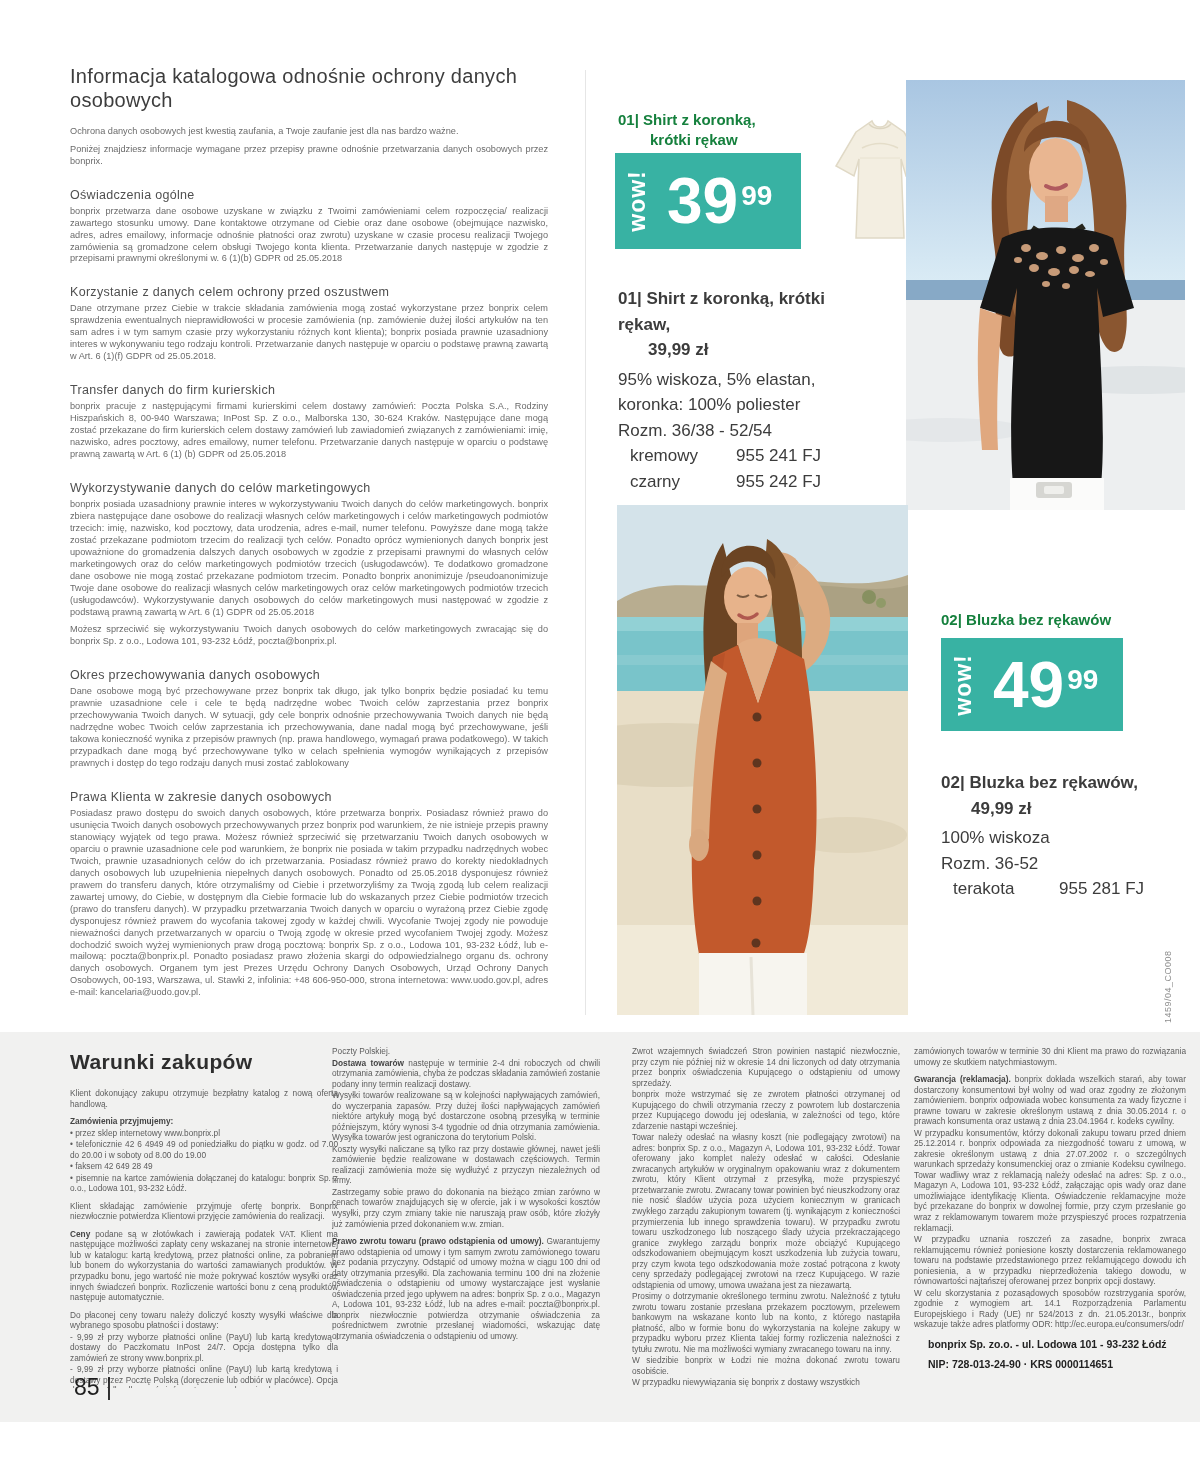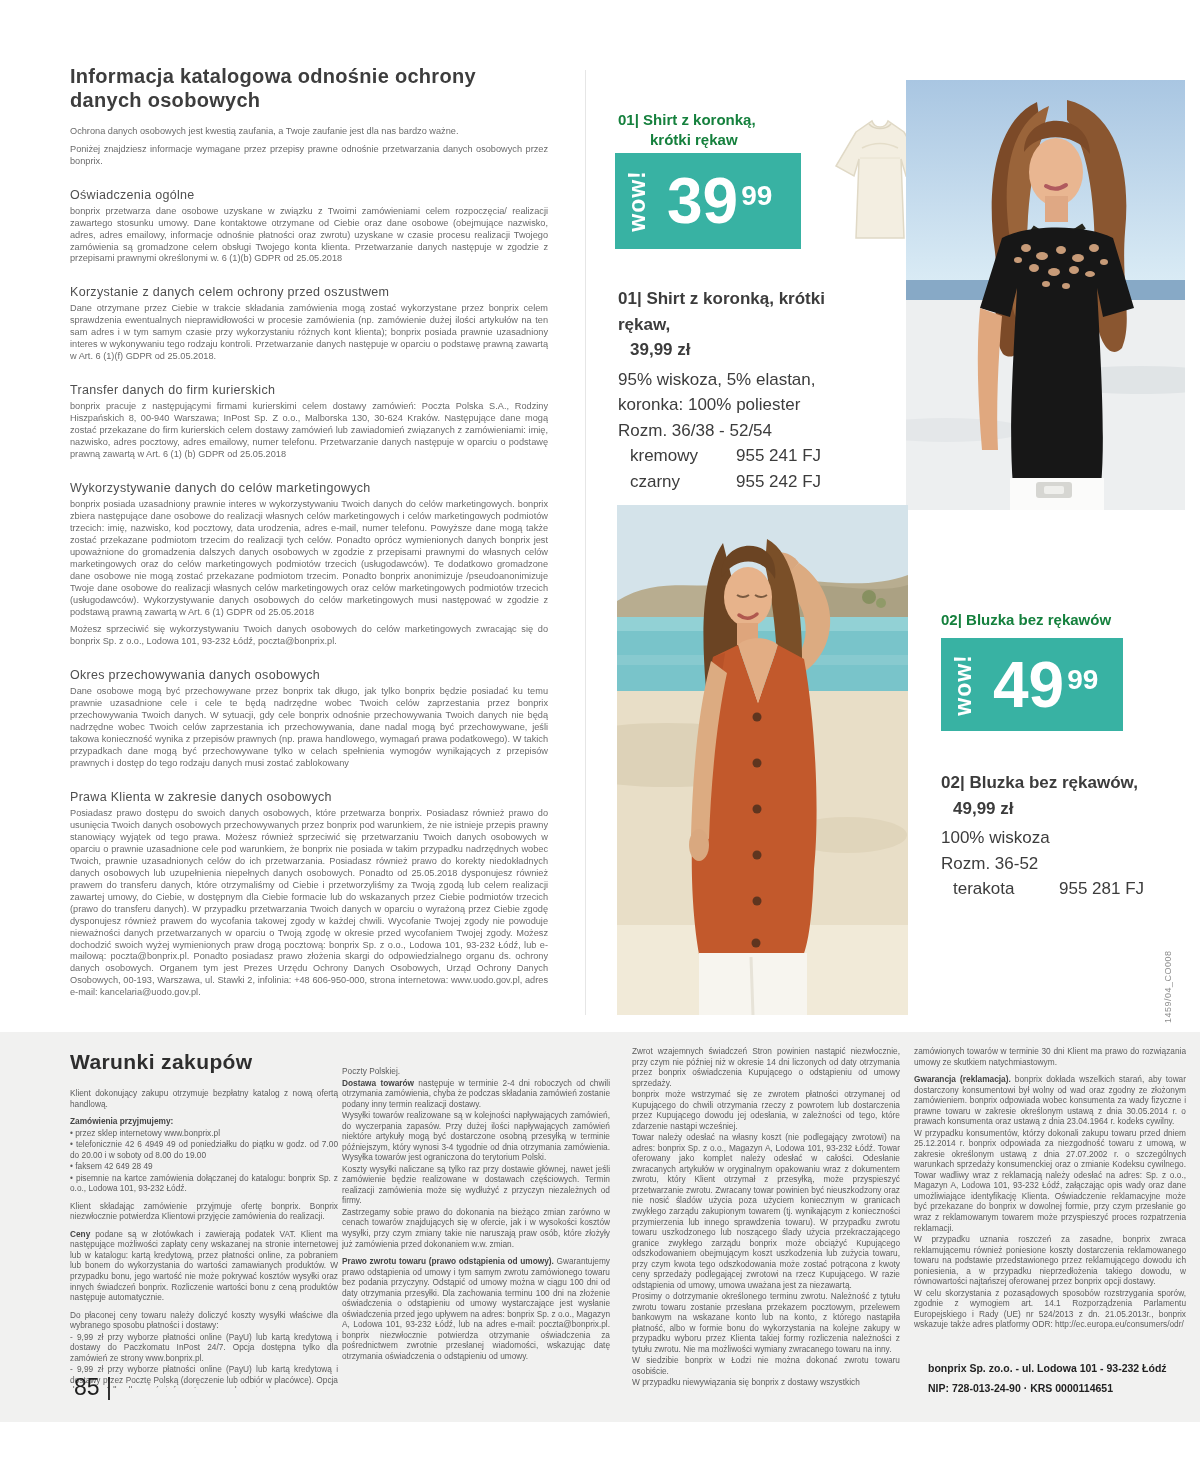--- a/index.html
+++ b/index.html
@@ -1,54 +1,54 @@
 <!DOCTYPE html>
 <html><head>
 <meta charset="utf-8">
 <style>
   html,body{margin:0;padding:0;}
   body{width:1200px;height:1470px;background:#fff;font-family:"Liberation Sans",sans-serif;color:#444;}
   .page{position:relative;width:1200px;height:1470px;overflow:hidden;background:#ffffff;}
 
   
   .privacy{position:absolute;left:70px;top:64px;width:478px;height:952px;overflow:hidden;}
-  .privacy-title{font-size:20px;font-weight:bold;color:#3d3d3d;line-height:1.22;margin:0 0 13px;letter-spacing:.3px;}
+  .privacy-title{font-size:20px;font-weight:normal;color:#3d3d3d;line-height:1.22;margin:0 0 13px;letter-spacing:.3px;}
   .ph{font-size:12.5px;font-weight:normal;color:#4f4f4f;margin:20px 0 4px;letter-spacing:.3px;}
   .pp{font-size:9.2px;color:#6b6b6b;line-height:1.3;margin:0 0 6px;text-align:justify;}
   .vdivider{position:absolute;left:585px;top:70px;width:1px;height:945px;background:#e6e6e6;}
 
   
   .plabel{position:absolute;font-size:15px;font-weight:bold;color:#15803d;line-height:1.3;}
   .plabel .l2{margin-left:32px;}
   .badge{position:absolute;background:#38b2a3;color:#fff;overflow:hidden;}
   .badge .wow{position:absolute;left:-26px;top:50%;width:96px;text-align:center;transform:translateY(-50%) rotate(-90deg);font-weight:bold;font-size:23px;letter-spacing:1px;}
   .badge .price{position:absolute;left:52px;top:50%;transform:translateY(-50%);white-space:nowrap;}
   .badge .pint{font-size:64px;font-weight:bold;line-height:1;}
   .badge .pdec{font-size:28px;font-weight:bold;vertical-align:18px;margin-left:3px;}
   .pdetails{position:absolute;font-size:17px;color:#3c3c3c;line-height:1.5;}
   .pdetails .dbold{font-weight:bold;}
-  .pdetails .dbold2{font-weight:bold;margin-left:12px;margin-bottom:4px;}
+  .pdetails .dbold2{font-weight:bold;margin-left:30px;margin-bottom:4px;}
   .variant-row{display:flex;margin-left:12px;}
   .variant-row .vname{width:106px;}
   .photo{position:absolute;}
   .photo svg{display:block;width:100%;height:100%;}
   .side-code{position:absolute;left:1112px;top:962px;width:112px;font-size:9px;color:#8d8d8d;transform:rotate(-90deg);letter-spacing:.5px;}
 
   
   .terms{position:absolute;left:0;top:1032px;width:1200px;height:390px;background:#f1f1f0;}
   .terms-title{position:absolute;left:70px;top:18px;font-size:21px;font-weight:bold;color:#2e2e2e;letter-spacing:.4px;margin:0;}
   .tcol{position:absolute;top:14px;width:268px;height:362px;overflow:hidden;font-size:8.3px;line-height:1.27;color:#5d5d5d;text-align:justify;}
   .tcol1{left:70px;top:56px;height:300px;}
-  .tcol2{left:342px;margin-top:20px;}
+  .tcol2{left:332px;}
   .tcol3{left:632px;}
   .tcol4{left:914px;width:272px;}
   .tblock{margin:0 0 7px;}
   .tblock.tight{margin:0 0 1px;}
   .tblock .lead{font-weight:bold;color:#454545;}
-  .terms-footer{margin-top:29px;padding-left:14px;font-weight:bold;color:#222;font-size:10.5px;line-height:1.9;text-align:left;}
+  .terms-footer{margin-top:5px;padding-left:14px;font-weight:bold;color:#222;font-size:10.5px;line-height:1.9;text-align:left;}
   .page-num{position:absolute;left:74px;top:1374px;font-size:23px;color:#1e1e1e;}
 </style>
 </head>
 <body>
 
 <div class="page">
 
   <div class="privacy">
     <h1 class="privacy-title">Informacja katalogowa odnośnie ochrony danych osobowych</h1>
 

